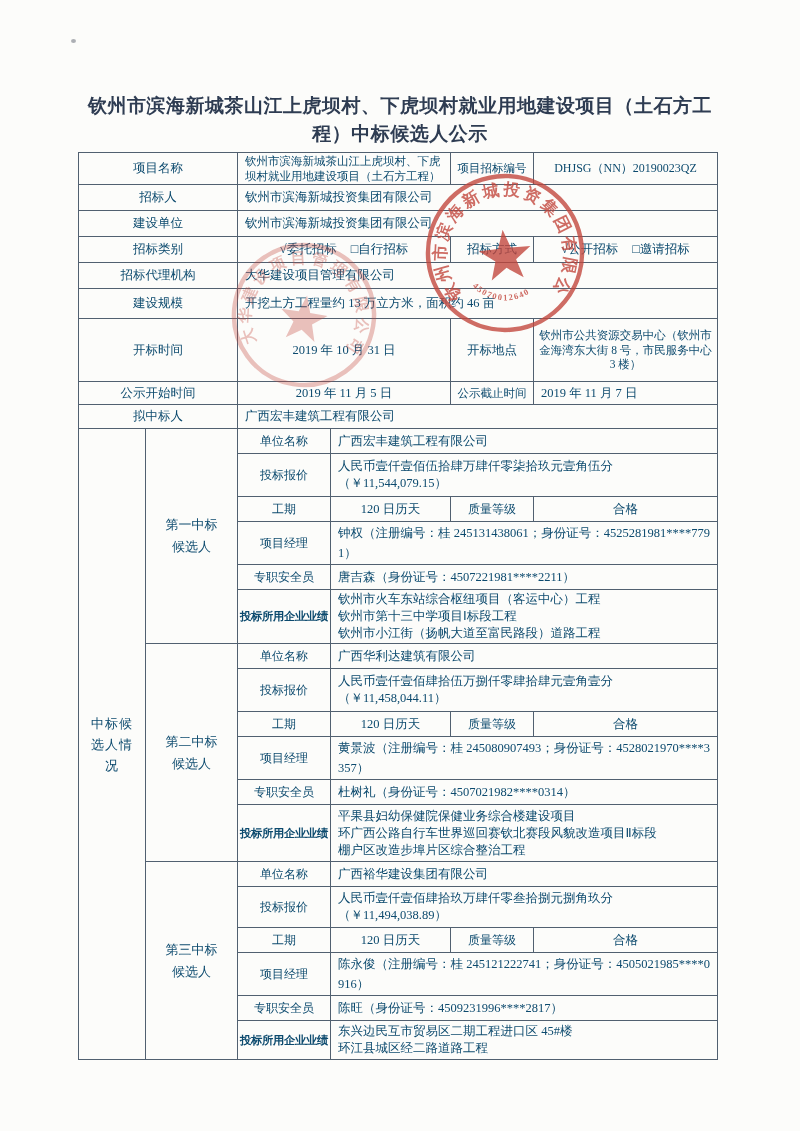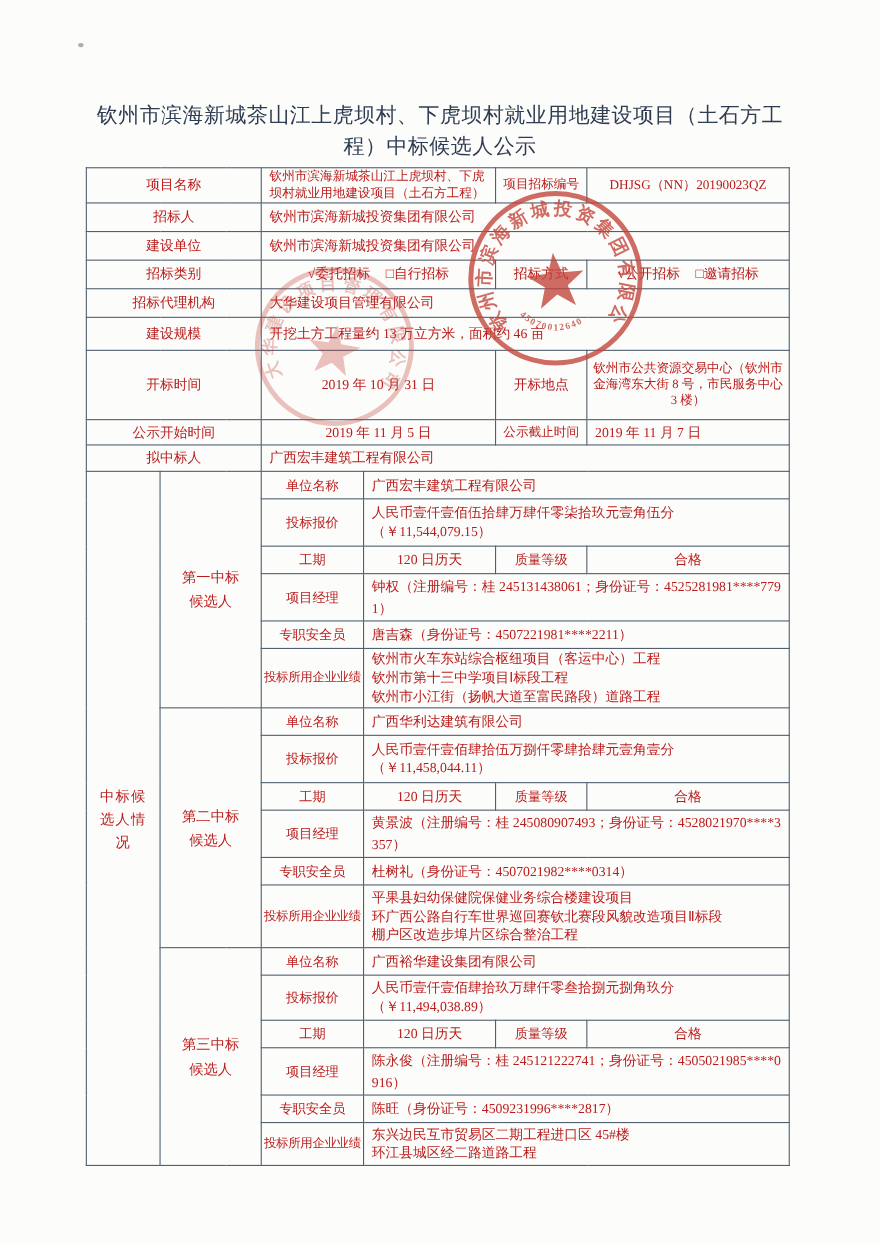--- a/index.html
+++ b/index.html
@@ -1,31 +1,31 @@
 <!DOCTYPE html>
 <html><head>
 <meta charset="utf-8">
 <style>
   html,body{margin:0;padding:0;background:#e8e8e6;}
   .page{position:relative;width:800px;height:1131px;margin:0 auto;background:#fcfcfa;
         overflow:hidden;font-family:"Liberation Serif",serif;color:#36465e;}
   .speck{position:absolute;left:71px;top:39px;width:5px;height:4px;background:#8a8f96;border-radius:50%;opacity:.7;}
   .title{position:absolute;top:92px;left:88px;width:624px;text-align:center;
-         font-size:19px;font-weight:normal;line-height:28px;color:#2e3c52;letter-spacing:.5px;}
+         font-size:19px;font-weight:bold;line-height:28px;color:#2e3c52;letter-spacing:.5px;}
   table.doc{position:absolute;left:78px;top:152px;width:639px;border-collapse:collapse;table-layout:fixed;
-            font-size:12.5px;color:#b91c1c;}
+            font-size:12.5px;color:#0c4a6e;}
   td{border:1.5px solid #516070;vertical-align:middle;line-height:17px;overflow:hidden;}
   td.lbl{text-align:center;padding:0 2px;}
   td.val{text-align:left;padding:1px 7px;word-break:break-all;}
   td.ctr{text-align:center;padding:1px 3px;}
   td.small{font-size:11.5px;line-height:14.5px;}
   td.vhead{text-align:center;padding:0 12px;line-height:21px;font-size:13px;letter-spacing:1px;font-family:Liberation Serif, serif;}
   td.rank{text-align:center;padding:0 18px;line-height:22px;font-size:13px;}
   td.flb{text-align:center;padding:0 1px;font-size:12px;white-space:nowrap;margin-left:20px;}
-  td.flb.sm{font-size:11.3px;letter-spacing:-.3px;}
+  td.flb.sm{font-size:11.3px;letter-spacing:-.3px;font-weight:bold;}
   .pre{white-space:pre-line;}
   .chk{letter-spacing:0;}
   .chk .gap{display:inline-block;width:14px;}
   .seal{position:absolute;pointer-events:none;}
   .seal text{font-family:"Liberation Serif",serif;font-weight:bold;}
 </style>
 </head>
 <body>
 
 <div class="page">

